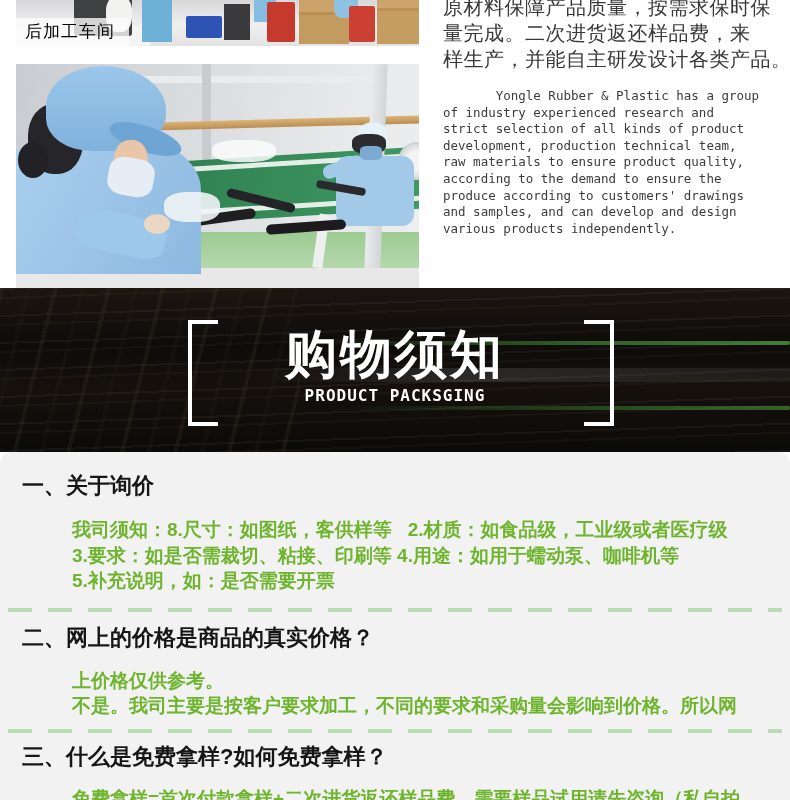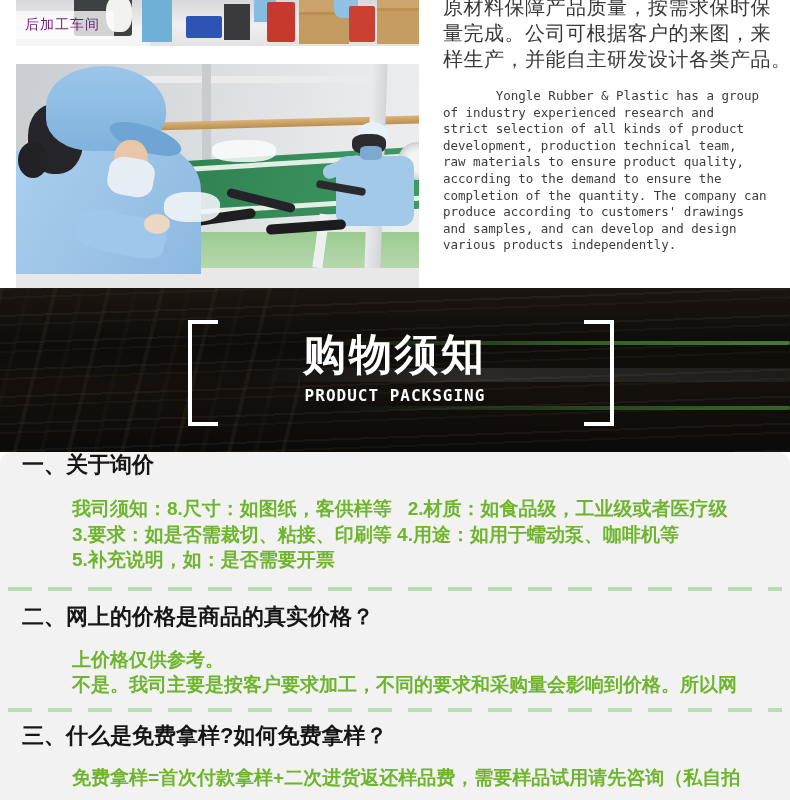--- a/index.html
+++ b/index.html
@@ -9,22 +9,22 @@
   }
   .page{position:absolute;inset:0;width:790px;height:800px;overflow:hidden;}
 
   
   .top-section{position:absolute;left:0;top:0;width:790px;height:288px;background:#ffffff;}
   .photo{position:absolute;overflow:hidden;background:#e8e8e8;}
   .photo1{left:16px;top:0;width:403px;height:46px;}
   .photo2{left:16px;top:64px;width:403px;height:260px;}
   .photo .shape{position:absolute;}
   .photo-label{
-    position:absolute;left:0;bottom:7px;background:rgba(252,252,252,0.78);
-    color:#701a75;font-size:14px;line-height:21px;padding:3px 14px 4px 9px;
+    position:absolute;left:0;bottom:0;background:rgba(252,252,252,0.78);
+    color:#000000;font-size:17px;line-height:21px;padding:3px 14px 4px 9px;
     letter-spacing:1px;white-space:nowrap;
   }
   .text-col{position:absolute;left:443px;top:-6px;width:345px;}
   .cn-para .line{
     font-size:20px;line-height:26px;color:#383838;letter-spacing:.5px;white-space:pre;
   }
   .en-para{margin-top:16px;}
   .en-para .line{
     font-family:"DejaVu Sans Mono",monospace;font-size:12.5px;line-height:16.6px;
     color:#3c3c3c;white-space:pre;
@@ -48,34 +48,34 @@
     background:linear-gradient(90deg,transparent,rgba(74,160,62,.55) 55%,rgba(96,196,76,.6));}
   .streak-green-2{left:340px;top:118px;width:450px;
     background:linear-gradient(90deg,transparent,rgba(66,148,56,.45) 60%,rgba(88,182,70,.5));}
   .streak-gray-1{left:250px;top:80px;width:540px;height:14px;
     background:linear-gradient(90deg,transparent,rgba(160,160,160,.18) 40%,rgba(120,120,120,.12));}
   .banner-content{
     position:relative;height:100%;display:flex;flex-direction:column;
     align-items:center;justify-content:center;z-index:2;
   }
   .banner-title{
-    color:#ffffff;font-size:43px;font-weight:bold;letter-spacing:3px;line-height:44px;
+    color:#ffffff;font-size:52px;font-weight:bold;letter-spacing:3px;line-height:44px;
   }
   .banner-subtitle{
     color:#fdfdfd;font-family:"DejaVu Sans Mono",monospace;font-weight:bold;
     font-size:16px;letter-spacing:1px;margin-top:8px;line-height:24px;
   }
   .bracket{position:absolute;top:32px;width:26px;height:98px;z-index:1;}
   .bracket-left{left:188px;border-left:4px solid #fff;border-top:4px solid #fff;border-bottom:4px solid #fff;}
   .bracket-right{right:176px;border-right:4px solid #fff;border-top:4px solid #fff;border-bottom:4px solid #fff;}
 
   
   .faq-panel{
     position:absolute;left:0;top:452px;width:790px;height:348px;overflow:hidden;
-    background:#f2f2f2;border-radius:12px 12px 0 0;box-sizing:border-box;
+    background:#f2f2f2;border-radius:12px 12px 0 0;box-sizing:border-box;padding-top:21px;
   }
   .faq-heading{
     margin:0 0 0 22px;font-size:22px;line-height:26px;font-weight:bold;color:#161616;
   }
   .faq-body{margin:0 0 0 72px;}
   .faq-body .line{
     color:#6eb42d;font-weight:bold;font-size:19px;line-height:25.5px;white-space:pre-wrap;
   }
   .faq-body-1{margin-top:18px;}
   .faq-body-2{margin-top:17px;}
@@ -195,31 +195,30 @@
       <div class="shape p2-mask"></div>
       <div class="shape p2-arm"></div>
       <div class="shape p2-hand"></div>
       <div class="shape p2-maskprod"></div>
       <div class="photo-label">组装车间</div>
     </div>
 
     <div class="text-col">
       <div class="cn-para">
           <div class="line">原材料保障产品质量，按需求保时保</div>
-          <div class="line">量完成。公司可根据客户的来图，来</div>
+          <div class="line">量完成。二次进货返还样品费，来</div>
           <div class="line">样生产，并能自主研发设计各类产品。</div>
         </div>
       <div class="en-para">
           <div class="line">       Yongle Rubber &amp; Plastic has a group</div>
           <div class="line">of industry experienced research and</div>
           <div class="line">strict selection of all kinds of product</div>
           <div class="line">development, production technical team,</div>
           <div class="line">raw materials to ensure product quality,</div>
           <div class="line">according to the demand to ensure the</div>
-          <div class="line">completion of the quantity. The company can</div>
           <div class="line">produce according to customers' drawings</div>
           <div class="line">and samples, and can develop and design</div>
           <div class="line">various products independently.</div>
         </div>
     </div>
   </div>
 
   <div class="banner">
     <div class="banner-left-texture"></div>
     <div class="banner-streak streak-gray-1"></div>

